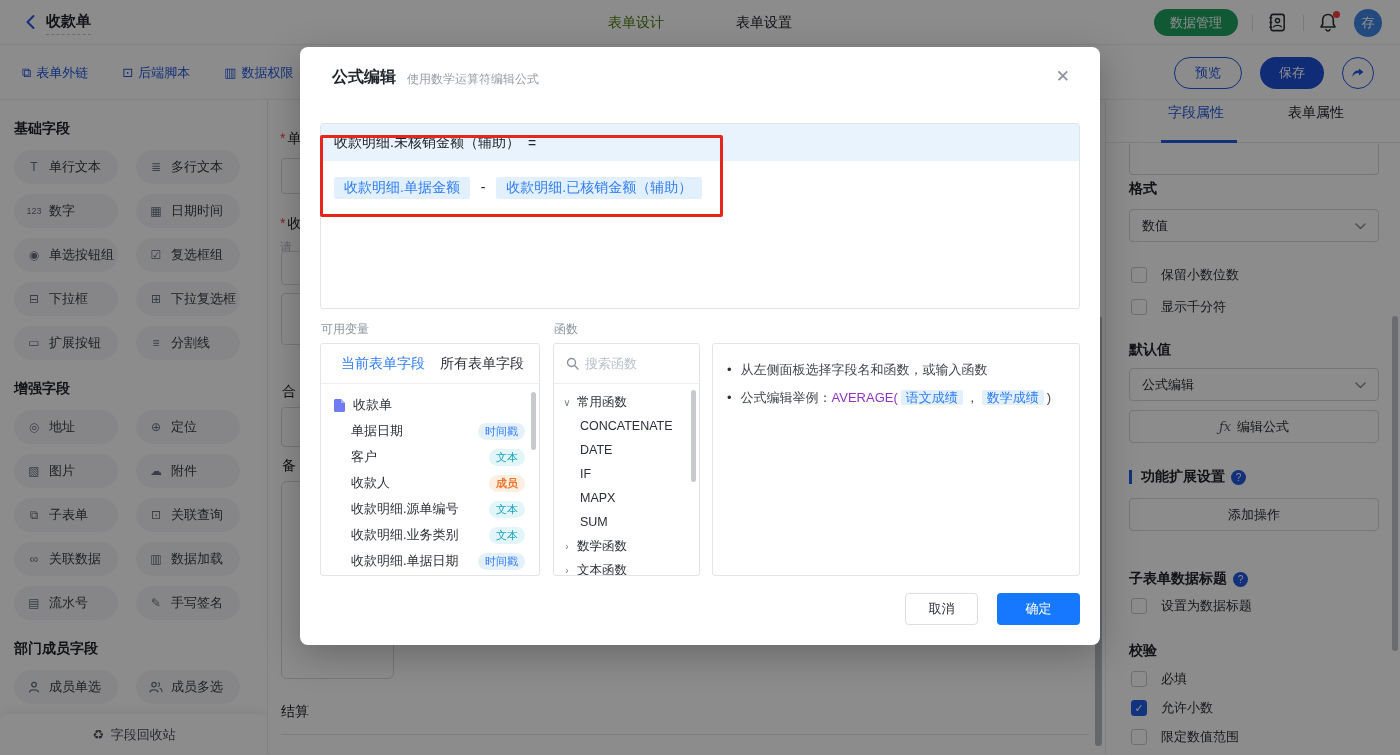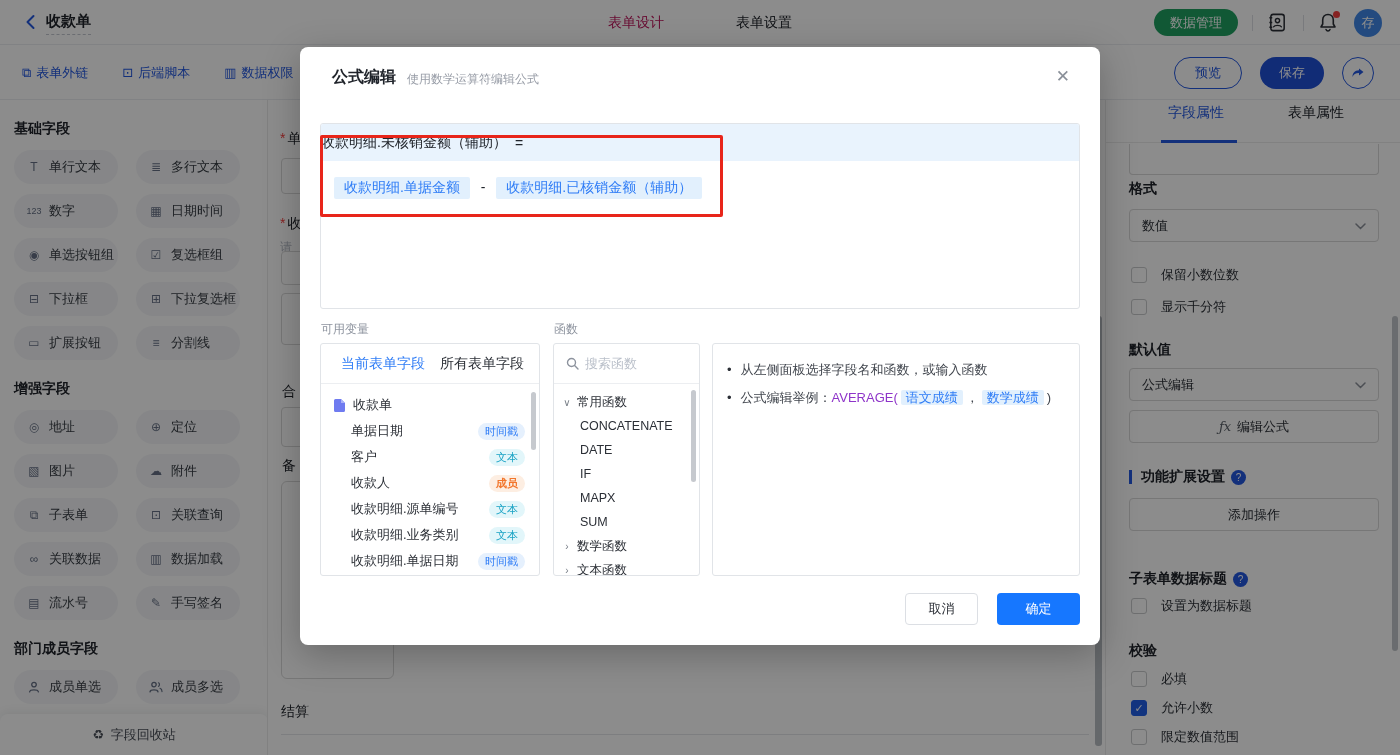--- a/index.html
+++ b/index.html
@@ -6,21 +6,21 @@
   html,body { width:1400px; height:755px; overflow:hidden; }
   body { font-family:"Liberation Sans","DejaVu Sans",sans-serif; color:#20242b; background:#fff; }
   .stage { position:relative; width:1400px; height:755px; background:#fff; overflow:hidden; }
 
   
   .topbar { position:absolute; left:0; top:0; width:1400px; height:45px; background:#fff; border-bottom:1px solid #ebedf0; }
   .back { position:absolute; left:22px; top:13px; width:18px; height:18px; cursor:pointer; }
   .doc-title { position:absolute; left:46px; top:12px; font-size:15px; font-weight:bold; color:#20242b; border-bottom:1px dashed #c3c7cf; padding-bottom:3px; }
   .top-tabs { position:absolute; left:0; top:0; width:1400px; height:45px; display:flex; justify-content:center; gap:72px; align-items:center; font-size:14px; }
   .top-tab { color:#20242b; cursor:pointer; }
-  .top-tab.active { color:#be185d;font-family:Liberation Serif, serif; }
+  .top-tab.active { color:#4d7c0f;font-family:Liberation Serif, serif; }
   .top-right { position:absolute; right:18px; top:0; height:45px; display:flex; align-items:center; gap:14px; }
   .pill-green { height:27px; padding:0 16px; border-radius:14px; background:#20a162; color:#fff; font-size:13px; display:flex; align-items:center; cursor:pointer; }
   .vdiv { width:1px; height:16px; background:#dcdfe3; }
   .ticon { width:22px; height:22px; position:relative; cursor:pointer; }
   .ticon svg { display:block; }
   .bell-dot { position:absolute; right:0px; top:-1px; width:7px; height:7px; border-radius:50%; background:#f53f3f; }
   .avatar { width:28px; height:28px; border-radius:50%; background:#4088e8; color:#fff; font-size:13px; display:flex; align-items:center; justify-content:center; cursor:pointer; }
 
   
   .toolbar { position:absolute; left:0; top:45px; width:1400px; height:55px; background:#fff; border-bottom:1px solid #ebedf0; }
@@ -71,21 +71,21 @@
   .p-scroll { position:absolute; right:2px; width:6px; border-radius:3px; background:#c2c5ca; }
 
   
   .overlay { position:absolute; inset:0; background:rgba(0,0,0,0.45); z-index:50; }
   .modal { position:absolute; left:300px; top:47px; width:800px; height:598px; background:#fff; border-radius:8px; z-index:60; box-shadow:0 10px 36px rgba(0,0,0,.25); }
   .m-title { position:absolute; left:32px; top:20px; font-size:16px; font-weight:bold; color:#20242b; }
   .m-sub { position:absolute; left:107px; top:24px; font-size:12px; color:#979ca6; }
   .m-close { position:absolute; right:30px; top:19px; font-size:17px; color:#8a9099; cursor:pointer; }
 
   .f-box { position:absolute; left:20px; top:76px; width:760px; height:186px; border:1px solid #e1e4e8; border-radius:3px; overflow:hidden; }
-  .f-head { height:37px; background:#e9f3fd; display:flex; align-items:center; font-size:14px; color:#20242b; gap:8px; }
+  .f-head { height:37px; background:#e9f3fd; display:flex; align-items:center; padding-left:13px; font-size:14px; color:#20242b; gap:8px; }
   .f-body { padding:16px 13px; font-size:14px; color:#20242b; }
   .chip { display:inline-block; background:#e2f0fd; color:#2e7cf6; border-radius:2px; padding:2px 10px; cursor:pointer; }
   .f-op { margin:0 7px; color:#20242b; }
   .red-rect { position:absolute; left:20px; top:88px; width:403px; height:82px; border:3px solid #e8251a; border-radius:2px; pointer-events:none; z-index:5; }
 
   .m-panel-label { position:absolute; font-size:12px; color:#8d939e; }
   .m-box { position:absolute; top:296px; height:233px; border:1px solid #e1e4e8; border-radius:3px; overflow:hidden; }
   .vbox { left:20px; width:220px; }
   .vtabs { height:40px; border-bottom:1px solid #eceef1; display:flex; align-items:center; gap:15px; padding-left:20px; font-size:14px; }
   .vtab { color:#2b2f36; cursor:pointer; }

